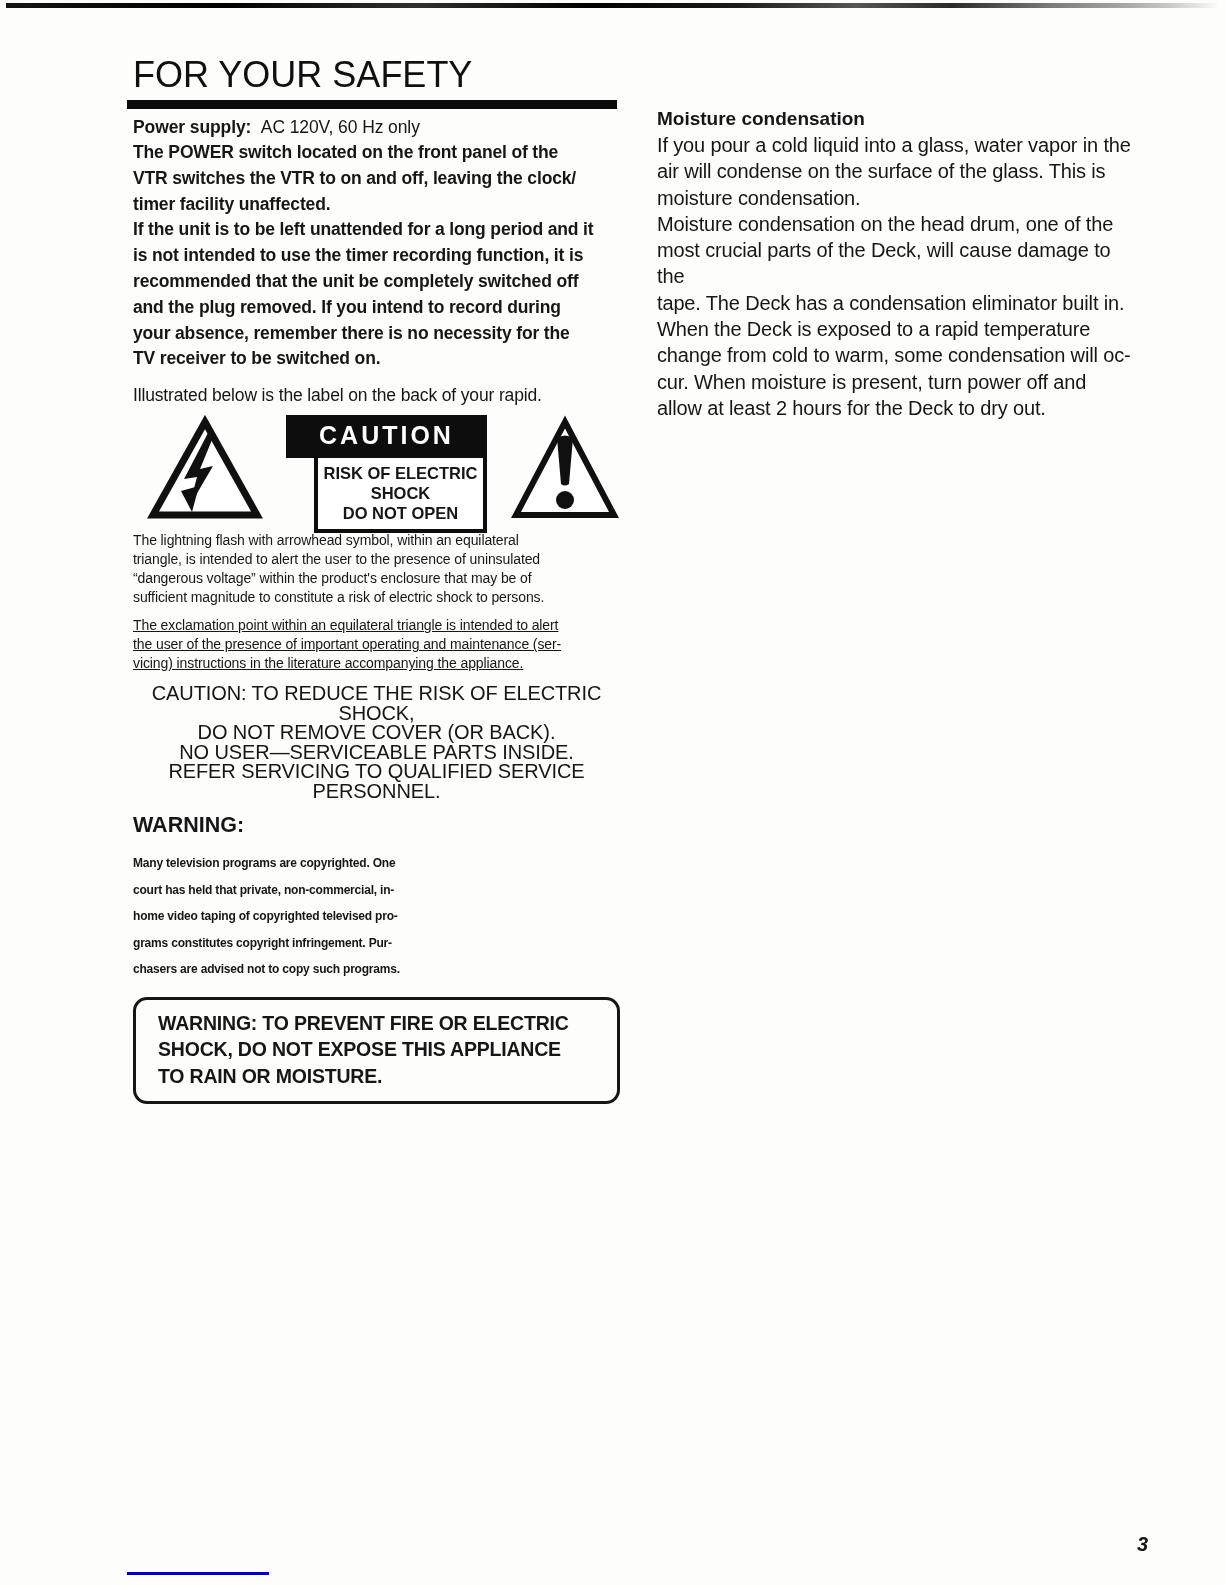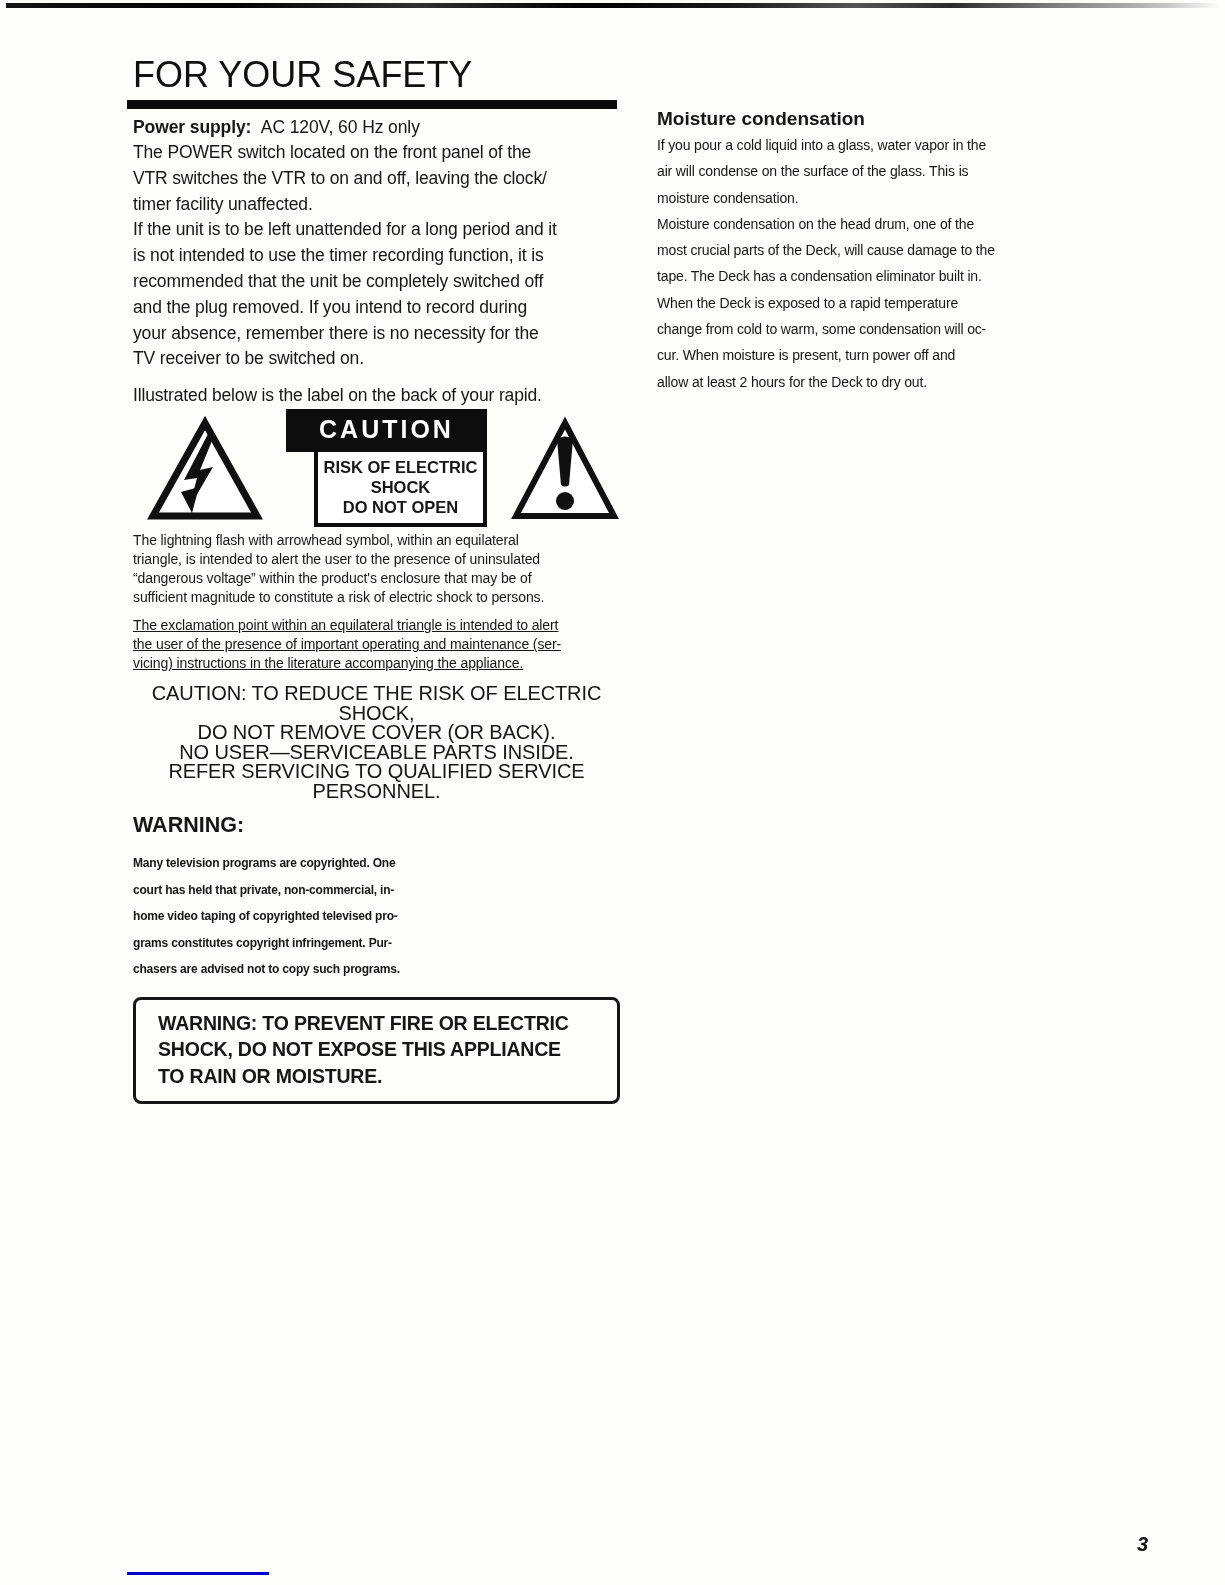--- a/index.html
+++ b/index.html
@@ -29,27 +29,28 @@
 
   .col-left  { position:absolute; left:133px; top:114px; width:487px; }
   .col-right { position:absolute; left:657px; top:106px; width:480px; }
 
   .ps-line { font-size:17.5px; line-height:26px; letter-spacing:-0.1px; }
   .ps-line .b { font-weight:bold; }
 
   .body-lines {
     font-size:17.5px; line-height:25.8px; letter-spacing:-0.15px;
     white-space:pre-line;
+    font-weight:bold;
   }
 
   .illustrated { margin-top:13px; font-size:17.5px; letter-spacing:-0.15px; }
 
   .label-art {
     margin-top:9px; margin-left:14px;
-    display:flex; align-items:center; gap:23px; height:106px;
+    display:flex; align-items:flex-start; gap:23px; height:106px;
   }
   .caution-box { width:214px; }
   .caution-banner {
     background:#0d0d0d; color:#fff; text-align:center;
     font-weight:bold; font-size:25px; letter-spacing:3px;
     padding:6px 0 8px;
   }
   .caution-risk {
     border:4px solid #0d0d0d; border-top:none;
     text-align:center; font-weight:bold; font-size:16.5px; line-height:20px;
@@ -70,29 +71,29 @@
 
   .warning-heading { margin-top:12px; font-size:21.5px; font-weight:bold; }
 
   .copyright {
     margin-top:12px; font-size:12px; font-weight:bold;
     line-height:26.5px; letter-spacing:-0.2px; white-space:pre-line;
   }
 
   .boxed-warning {
     margin-top:14px;
-    border:3px solid #161616; border-radius:8px;
+    border:3px solid #161616; border-radius:14px;
     padding:10px 1px 12px 22px;
     font-size:19.5px; font-weight:bold; line-height:26.5px; letter-spacing:-0.2px;
     white-space:pre-line;
   }
 
   .right-heading { font-size:19px; font-weight:bold; line-height:26px; }
   .right-par {
-    font-size:14px; line-height:26.3px; letter-spacing:-0.15px;
+    font-size:20px; line-height:26.3px; letter-spacing:-0.15px;
     white-space:pre-line;
   }
 
   .page-number {
     position:absolute; left:1137px; top:1533px;
     font-size:20px; font-weight:bold; font-style:italic;
   }
   .bottom-line {
     position:absolute; left:127px; top:1572px; width:142px; height:3px;
     background:#0000cc;

